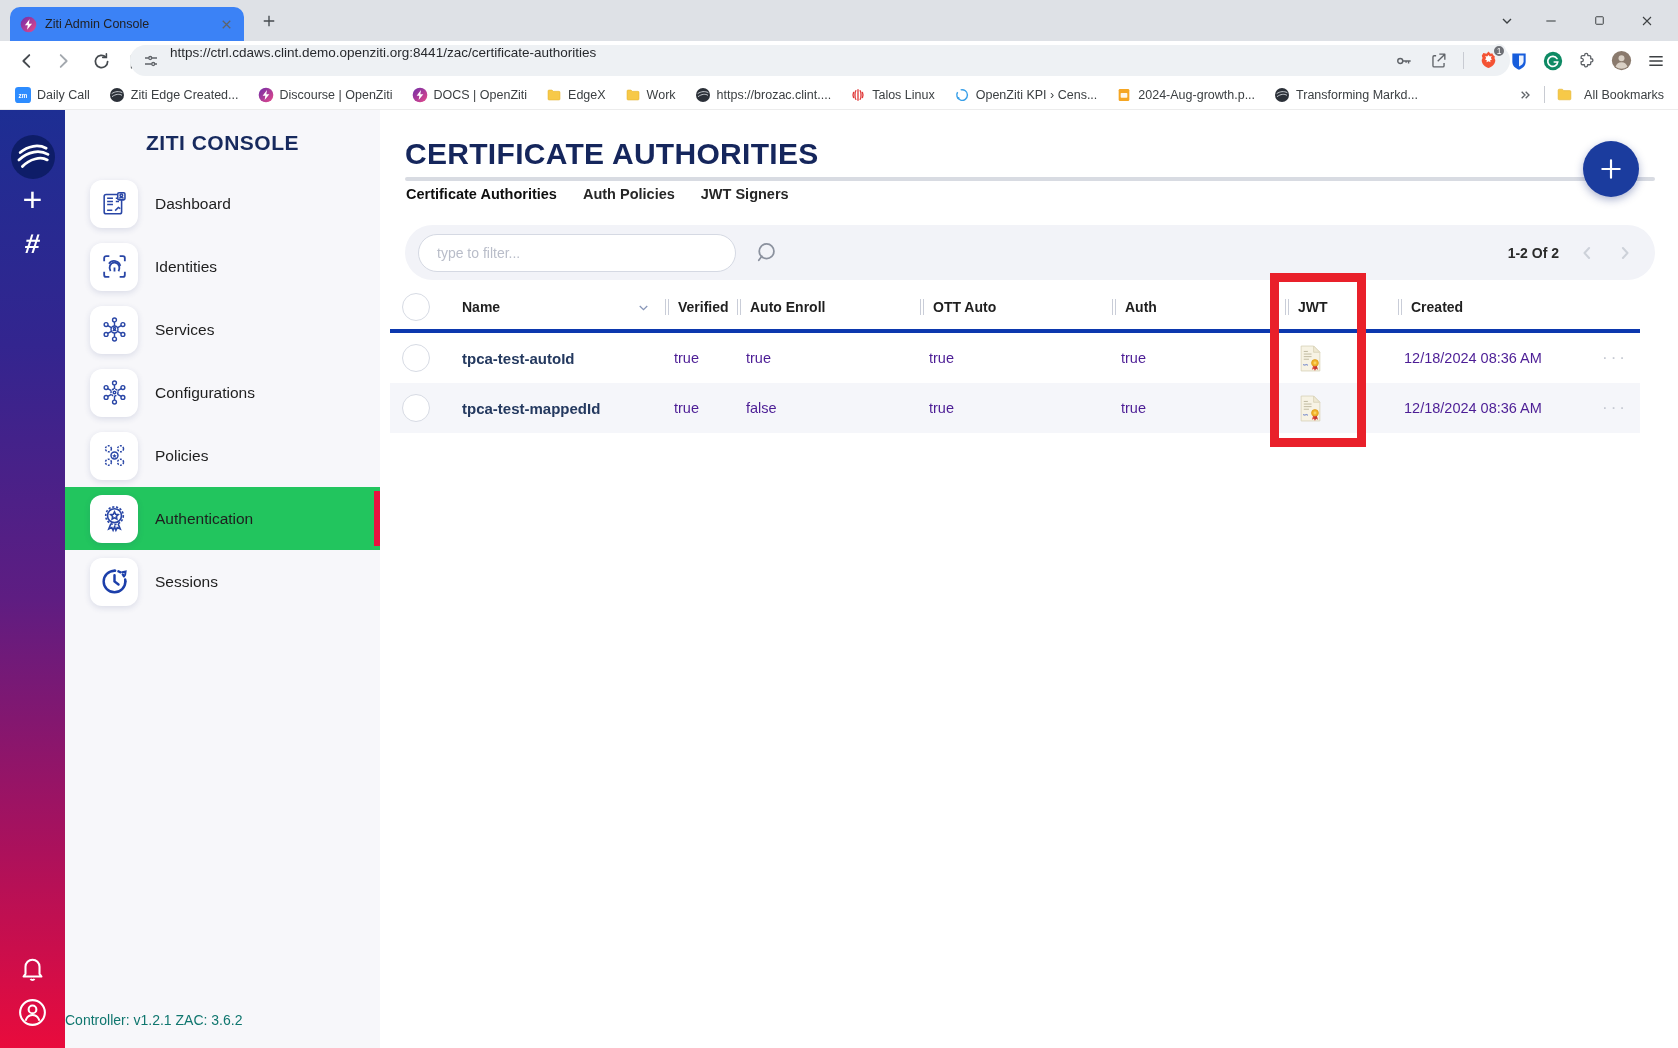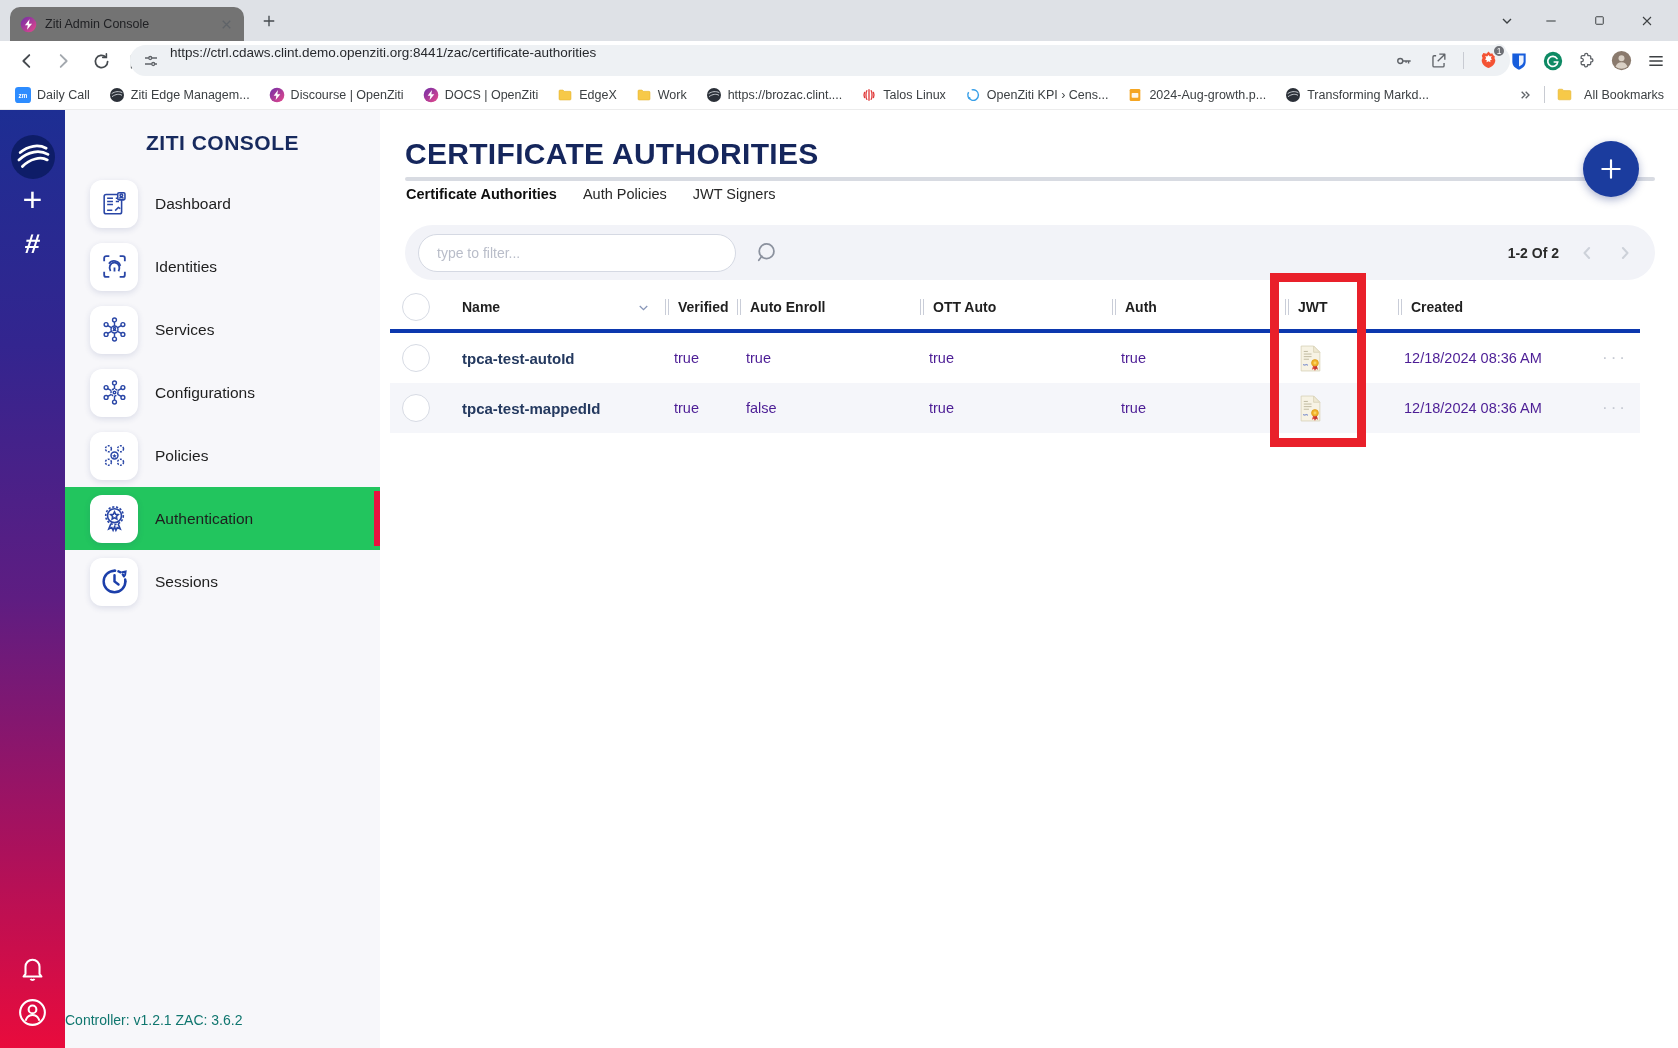--- a/index.html
+++ b/index.html
@@ -3,21 +3,21 @@
 <meta charset="utf-8">
 <style>
   *{box-sizing:border-box;margin:0;padding:0}
   html,body{width:1678px;height:1048px}
   body{position:relative;overflow:hidden;background:#fff;font-family:"Liberation Sans",sans-serif;color:#1d1d1d}
   .ic{display:inline-flex;align-items:center;justify-content:center}
   .ic svg{display:block}
 
   
   .winstrip{position:absolute;left:0;top:0;width:1678px;height:41px;background:#dee1e6}
-  .btab{position:absolute;left:10px;top:7px;width:234px;height:34px;background:#737373;border-radius:10px 10px 0 0;display:flex;align-items:center;padding:0 10px;gap:8px}
+  .btab{position:absolute;left:10px;top:7px;width:234px;height:34px;background:#3b82f6;border-radius:10px 10px 0 0;display:flex;align-items:center;padding:0 10px;gap:8px}
   .btab-title{flex:1;font-size:12.5px;color:#202124;white-space:nowrap;overflow:hidden}
   .newtab{position:absolute;left:258px;top:10px;width:22px;height:22px}
   .winctl{position:absolute;top:0;height:41px;width:46px;display:flex;align-items:center;justify-content:center}
   .wc-search{right:148px}.wc-min{right:104px}.wc-max{right:56px}.wc-close{right:8px}
 
   
   .toolbar{position:absolute;left:0;top:41px;width:1678px;height:39px;background:#fff}
   .navic{position:absolute;top:7px;width:26px;height:26px}
   .urlbar{position:absolute;left:130px;top:4px;width:1380px;height:31px;background:#eef1f4;border-radius:16px;display:flex;padding:0 12px}
   .url-text{flex:1;margin-left:10px;font-size:13.5px;color:#27292d;white-space:nowrap;overflow:hidden}
@@ -54,21 +54,21 @@
   .nav-item.active::after{content:"";position:absolute;right:0;top:4px;bottom:4px;width:6px;background:#e8123f}
   .nav-card{width:48px;height:48px;background:#fff;border-radius:12px;box-shadow:0 2px 6px rgba(40,60,120,.14);display:flex;align-items:center;justify-content:center;flex:0 0 48px}
   .nav-label{margin-left:17px;font-size:15.5px;color:#1e1e1e}
   .side-footer{position:absolute;bottom:20px;width:315px;text-align:left;font-size:14px;color:#0f766e}
 
   .content{position:absolute;left:380px;top:0;width:1298px;height:938px;background:#fff}
   .page-title{position:absolute;left:25px;top:26px;font-size:30px;line-height:36px;font-weight:800;letter-spacing:.3px;color:#15265c}
   .title-rule{position:absolute;left:25px;top:67px;width:1250px;height:4px;background:#d8dbe2;border-radius:2px}
   .fab{position:absolute;left:1203px;top:31px;width:56px;height:56px;border-radius:50%;background:#1b3c9e;display:flex;align-items:center;justify-content:center;box-shadow:0 3px 8px rgba(20,40,120,.35);cursor:pointer}
   .tabs{position:absolute;left:26px;top:76px;display:flex;gap:26px;font-size:14.5px}
-  .tab-link{color:#272727;font-weight:400;cursor:pointer}
+  .tab-link{color:#272727;font-weight:700;cursor:pointer}
   .tab-link.active{color:#0f0f0f;font-weight:700}
 
   .filterbar{position:absolute;left:25px;top:115px;width:1250px;height:55px;background:#f2f3f8;border-radius:28px;display:flex;align-items:center}
   .filter-input{margin-left:13px;width:318px;height:38px;border:1px solid #d5d9e3;border-radius:19px;background:#fff;padding:4px 18px;font-size:14px;color:#333;outline:none;font-family:"Liberation Sans",sans-serif}
   .filter-input::placeholder{color:#b9bdc9}
   .search-btn{margin-left:15px;width:30px;height:30px;cursor:pointer}
   .pager{margin-left:auto;display:flex;align-items:center;gap:18px;padding-right:20px}
   .pager-label{font-size:14px;font-weight:700;color:#2b2b2b}
   .pg-chev{width:20px;height:20px;cursor:pointer}
 
@@ -242,21 +242,21 @@
         </span>
         <span class="bm-label">Daily Call</span>
       </div>
       <div class="bm">
         <span class="ic">
           <svg width="16" height="16" viewBox="0 0 24 24">
             <circle cx="12" cy="12" r="10.5" fill="#2b3038"></circle>
             <path d="M4 10c5-3.5 11-4 16-1.5M4.5 14.5c5.5-4 11-4.5 15-2" stroke="#cfd3d8" stroke-width="1.4" fill="none"></path>
           </svg>
         </span>
-        <span class="bm-label">Ziti Edge Managem...</span>
+        <span class="bm-label">Ziti Edge Created...</span>
       </div>
       <div class="bm">
         <span class="ic">
           <svg width="16" height="16" viewBox="0 0 24 24">
             <circle cx="12" cy="12" r="11" fill="url(#ozgrad)"></circle>
             <path d="M13.5 4.5L7 13h4l-1 6.5L17 11h-4.5z" fill="#fff"></path>
           </svg>
         </span>
         <span class="bm-label">Discourse | OpenZiti</span>
       </div>

